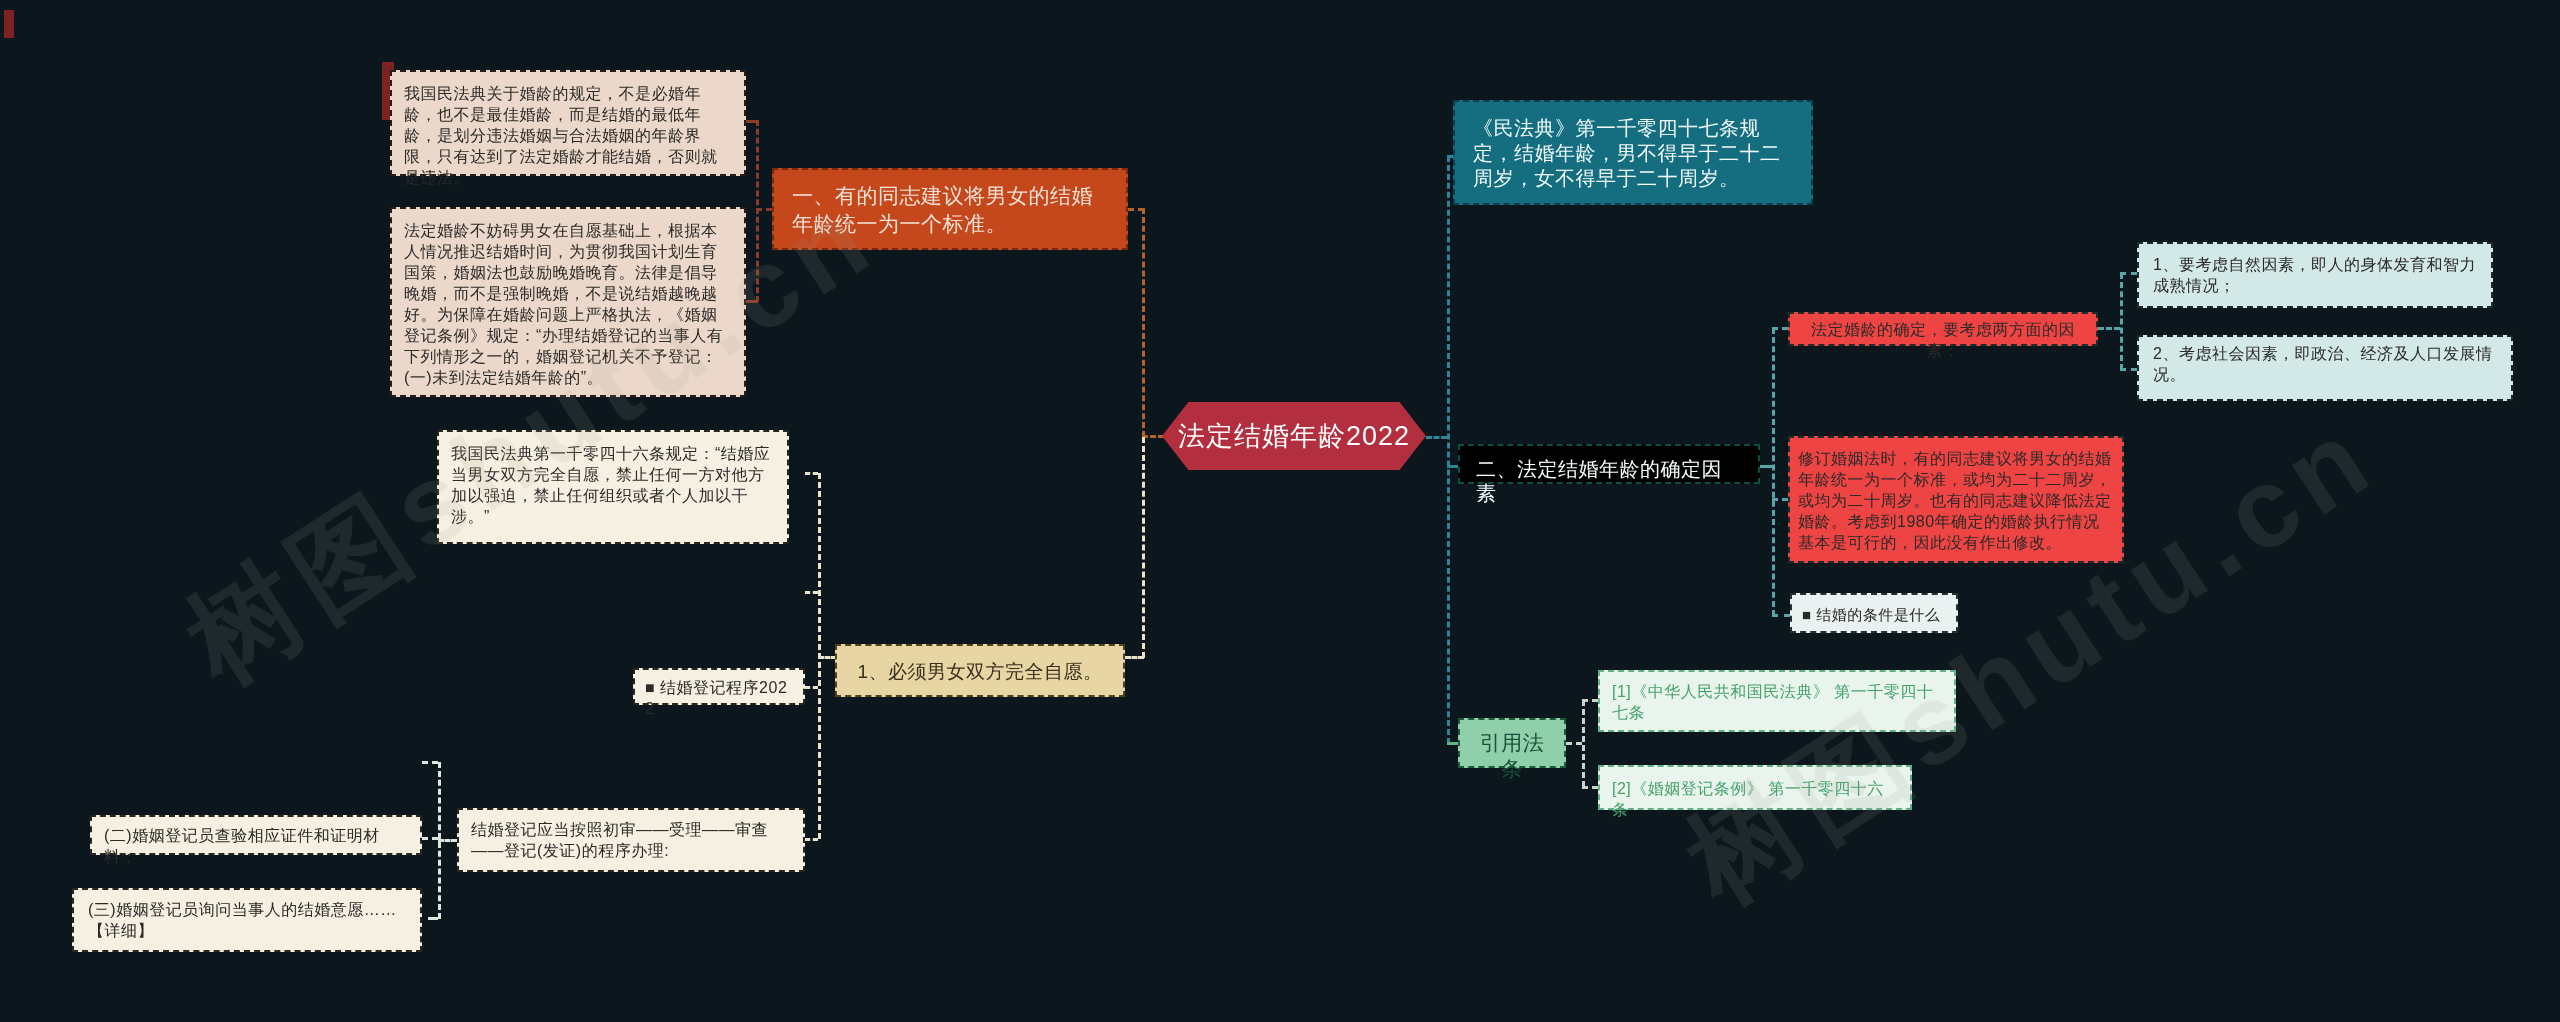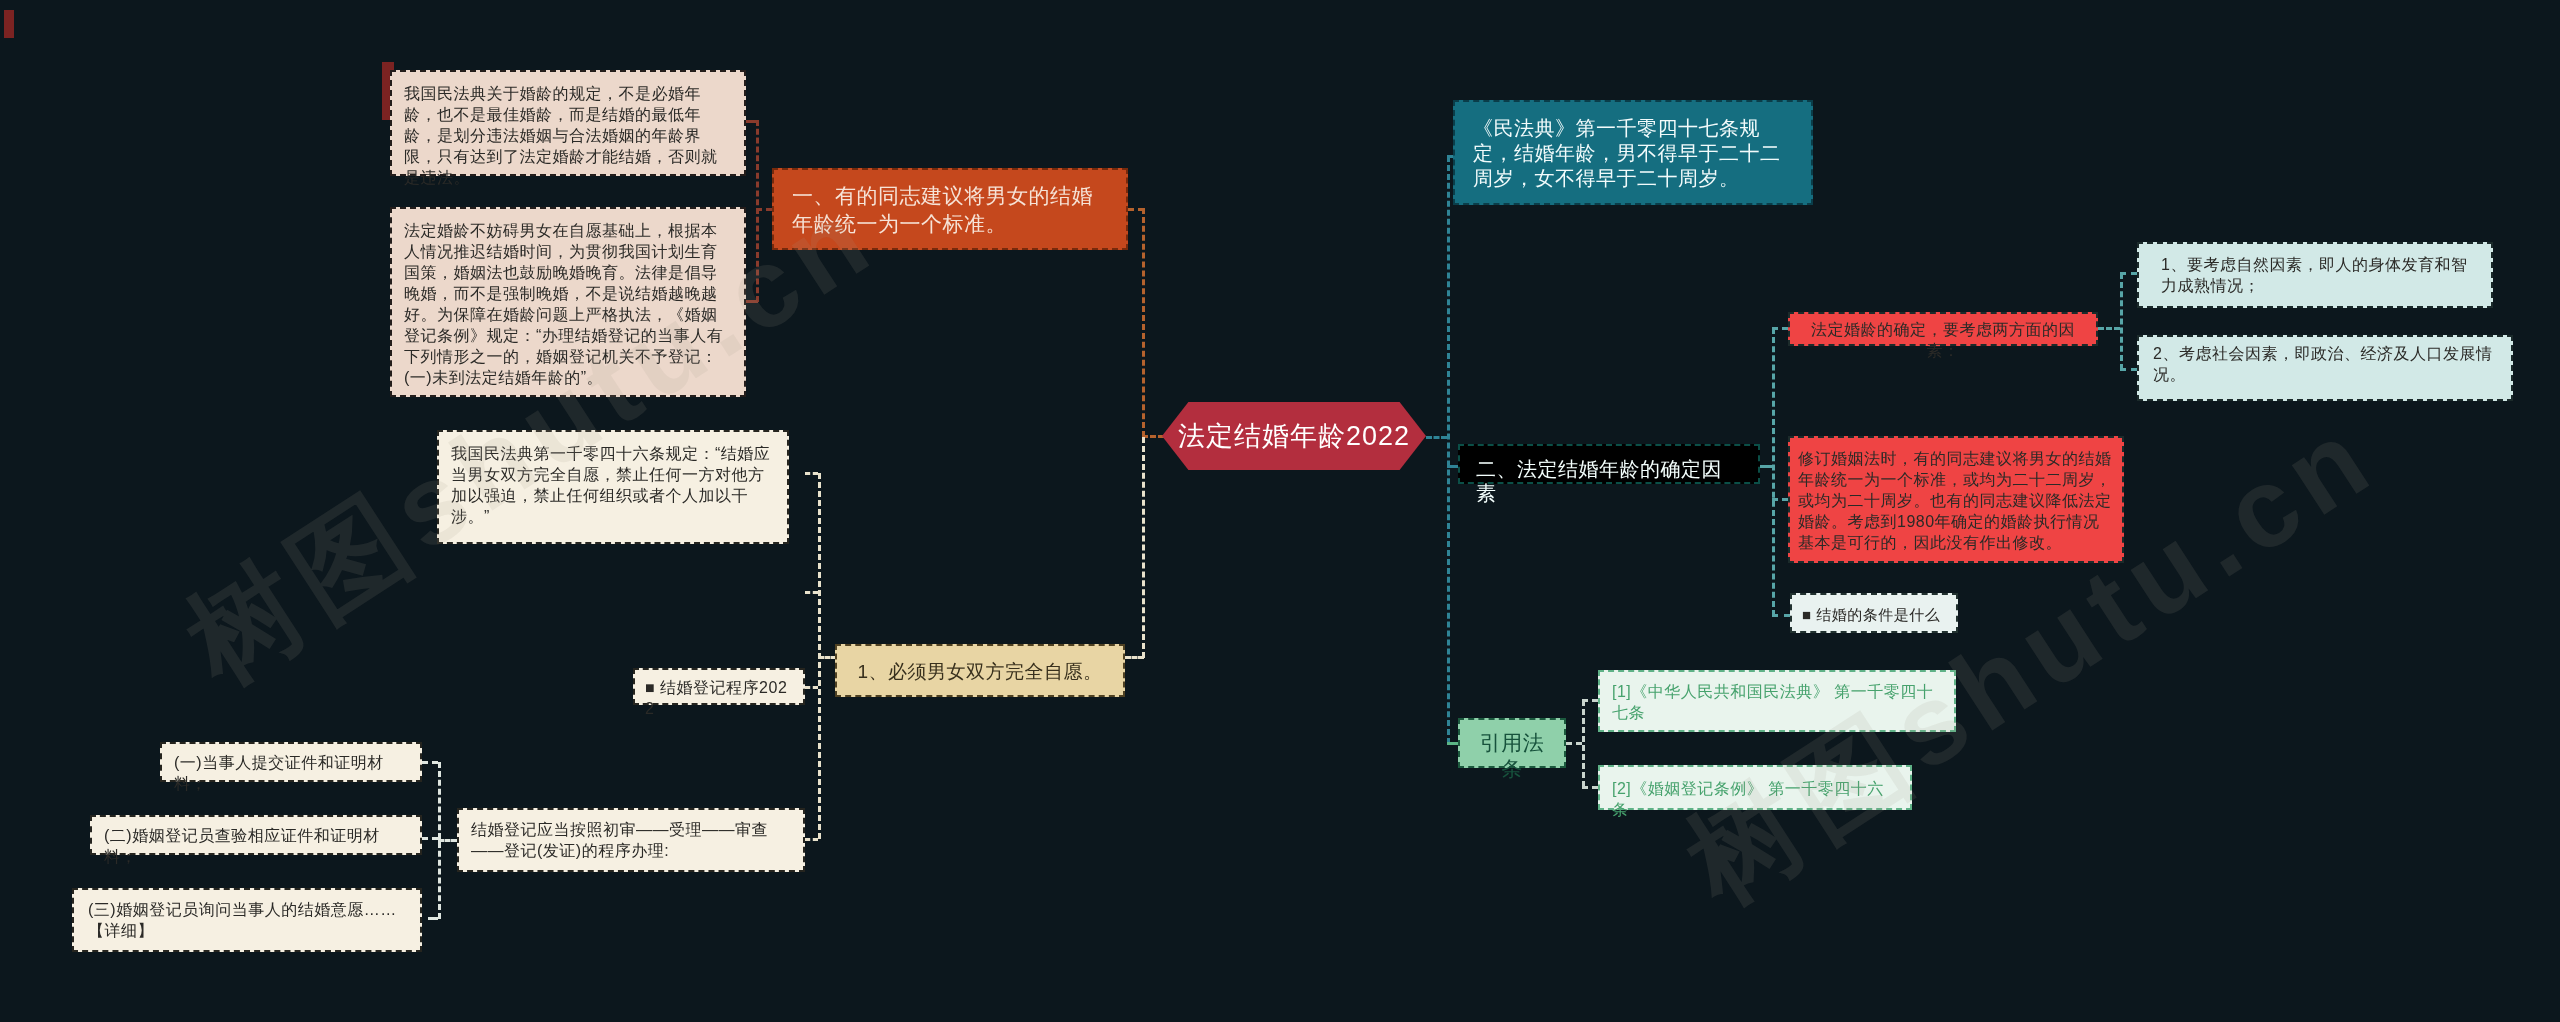--- a/index.html
+++ b/index.html
@@ -133,29 +133,28 @@
 
   <div class="node orange" style="left:772px;top:168px;width:356px;height:82px">一、有的同志建议将男女的结婚年龄统一为一个标准。</div>
   <div class="node pink" style="left:390px;top:70px;width:356px;height:106px">我国民法典关于婚龄的规定，不是必婚年龄，也不是最佳婚龄，而是结婚的最低年龄，是划分违法婚姻与合法婚姻的年龄界限，只有达到了法定婚龄才能结婚，否则就是违法。</div>
   <div class="node pink" style="left:390px;top:207px;width:356px;height:190px">法定婚龄不妨碍男女在自愿基础上，根据本人情况推迟结婚时间，为贯彻我国计划生育国策，婚姻法也鼓励晚婚晚育。法律是倡导晚婚，而不是强制晚婚，不是说结婚越晚越好。为保障在婚龄问题上严格执法，《婚姻登记条例》规定：“办理结婚登记的当事人有下列情形之一的，婚姻登记机关不予登记：(一)未到法定结婚年龄的”。</div>
 
   <div class="node yellow" style="left:835px;top:632px;width:290px;height:53px">1、必须男女双方完全自愿。</div>
   <div class="node ivory" style="left:437px;top:430px;width:352px;height:114px">我国民法典第一千零四十六条规定：“结婚应当男女双方完全自愿，禁止任何一方对他方加以强迫，禁止任何组织或者个人加以干涉。”</div>
   <div class="node ivory" style="left:633px;top:668px;width:172px;height:37px;padding:7px 10px">■ 结婚登记程序2022</div>
 
   <div class="node ivory" style="left:457px;top:808px;width:348px;height:64px;padding:9px 12px">结婚登记应当按照初审——受理——审查——登记(发证)的程序办理:</div>
-  <div class="node ivory" style="left:160px;top:742px;width:262px;height:40px;padding:8px 12px">(一)当事人提交证件和证明材料；</div>
   <div class="node ivory" style="left:72px;top:888px;width:350px;height:64px;padding:9px 14px">(三)婚姻登记员询问当事人的结婚意愿……【详细】</div>
   <div class="node ivory" style="left:90px;top:815px;width:332px;height:40px;padding:8px 12px">(二)婚姻登记员查验相应证件和证明材料；</div>
 
   <div class="node tealbx" style="left:1453px;top:100px;width:360px;height:105px">《民法典》第一千零四十七条规定，结婚年龄，男不得早于二十二周岁，女不得早于二十周岁。</div>
 
   <div class="node teal2" style="left:1458px;top:444px;width:302px;height:40px">二、法定结婚年龄的确定因素</div>
   <div class="node cyanbx center" style="left:1788px;top:312px;width:310px;height:34px;padding:5px 10px">法定婚龄的确定，要考虑两方面的因素：</div>
-  <div class="node factor" style="left:2137px;top:242px;width:356px;height:66px;padding:10px 22px">1、要考虑自然因素，即人的身体发育和智力成熟情况；</div>
+  <div class="node factor" style="left:2137px;top:242px;width:356px;height:66px;padding:10px 14px">1、要考虑自然因素，即人的身体发育和智力成熟情况；</div>
   <div class="node factor" style="left:2137px;top:335px;width:376px;height:66px;padding:6px 14px">2、考虑社会因素，即政治、经济及人口发展情况。</div>
   <div class="node cyanbx" style="left:1788px;top:436px;width:336px;height:127px;padding:10px 8px">修订婚姻法时，有的同志建议将男女的结婚年龄统一为一个标准，或均为二十二周岁，或均为二十周岁。也有的同志建议降低法定婚龄。考虑到1980年确定的婚龄执行情况基本是可行的，因此没有作出修改。</div>
   <div class="node whitebx" style="left:1790px;top:593px;width:168px;height:40px;padding:9px 10px">■ 结婚的条件是什么</div>
 
   <div class="node citelab" style="left:1458px;top:718px;width:108px;height:50px">引用法条</div>
   <div class="node citebx" style="left:1598px;top:670px;width:358px;height:62px;padding:9px 12px">[1]《中华人民共和国民法典》 第一千零四十七条</div>
   <div class="node citebx" style="left:1598px;top:765px;width:314px;height:45px;padding:11px 12px">[2]《婚姻登记条例》 第一千零四十六条</div>
 
   <div class="watermark" style="left:200px;top:580px">树图shutu.cn</div>
   <div class="watermark" style="left:1700px;top:800px">树图shutu.cn</div>

